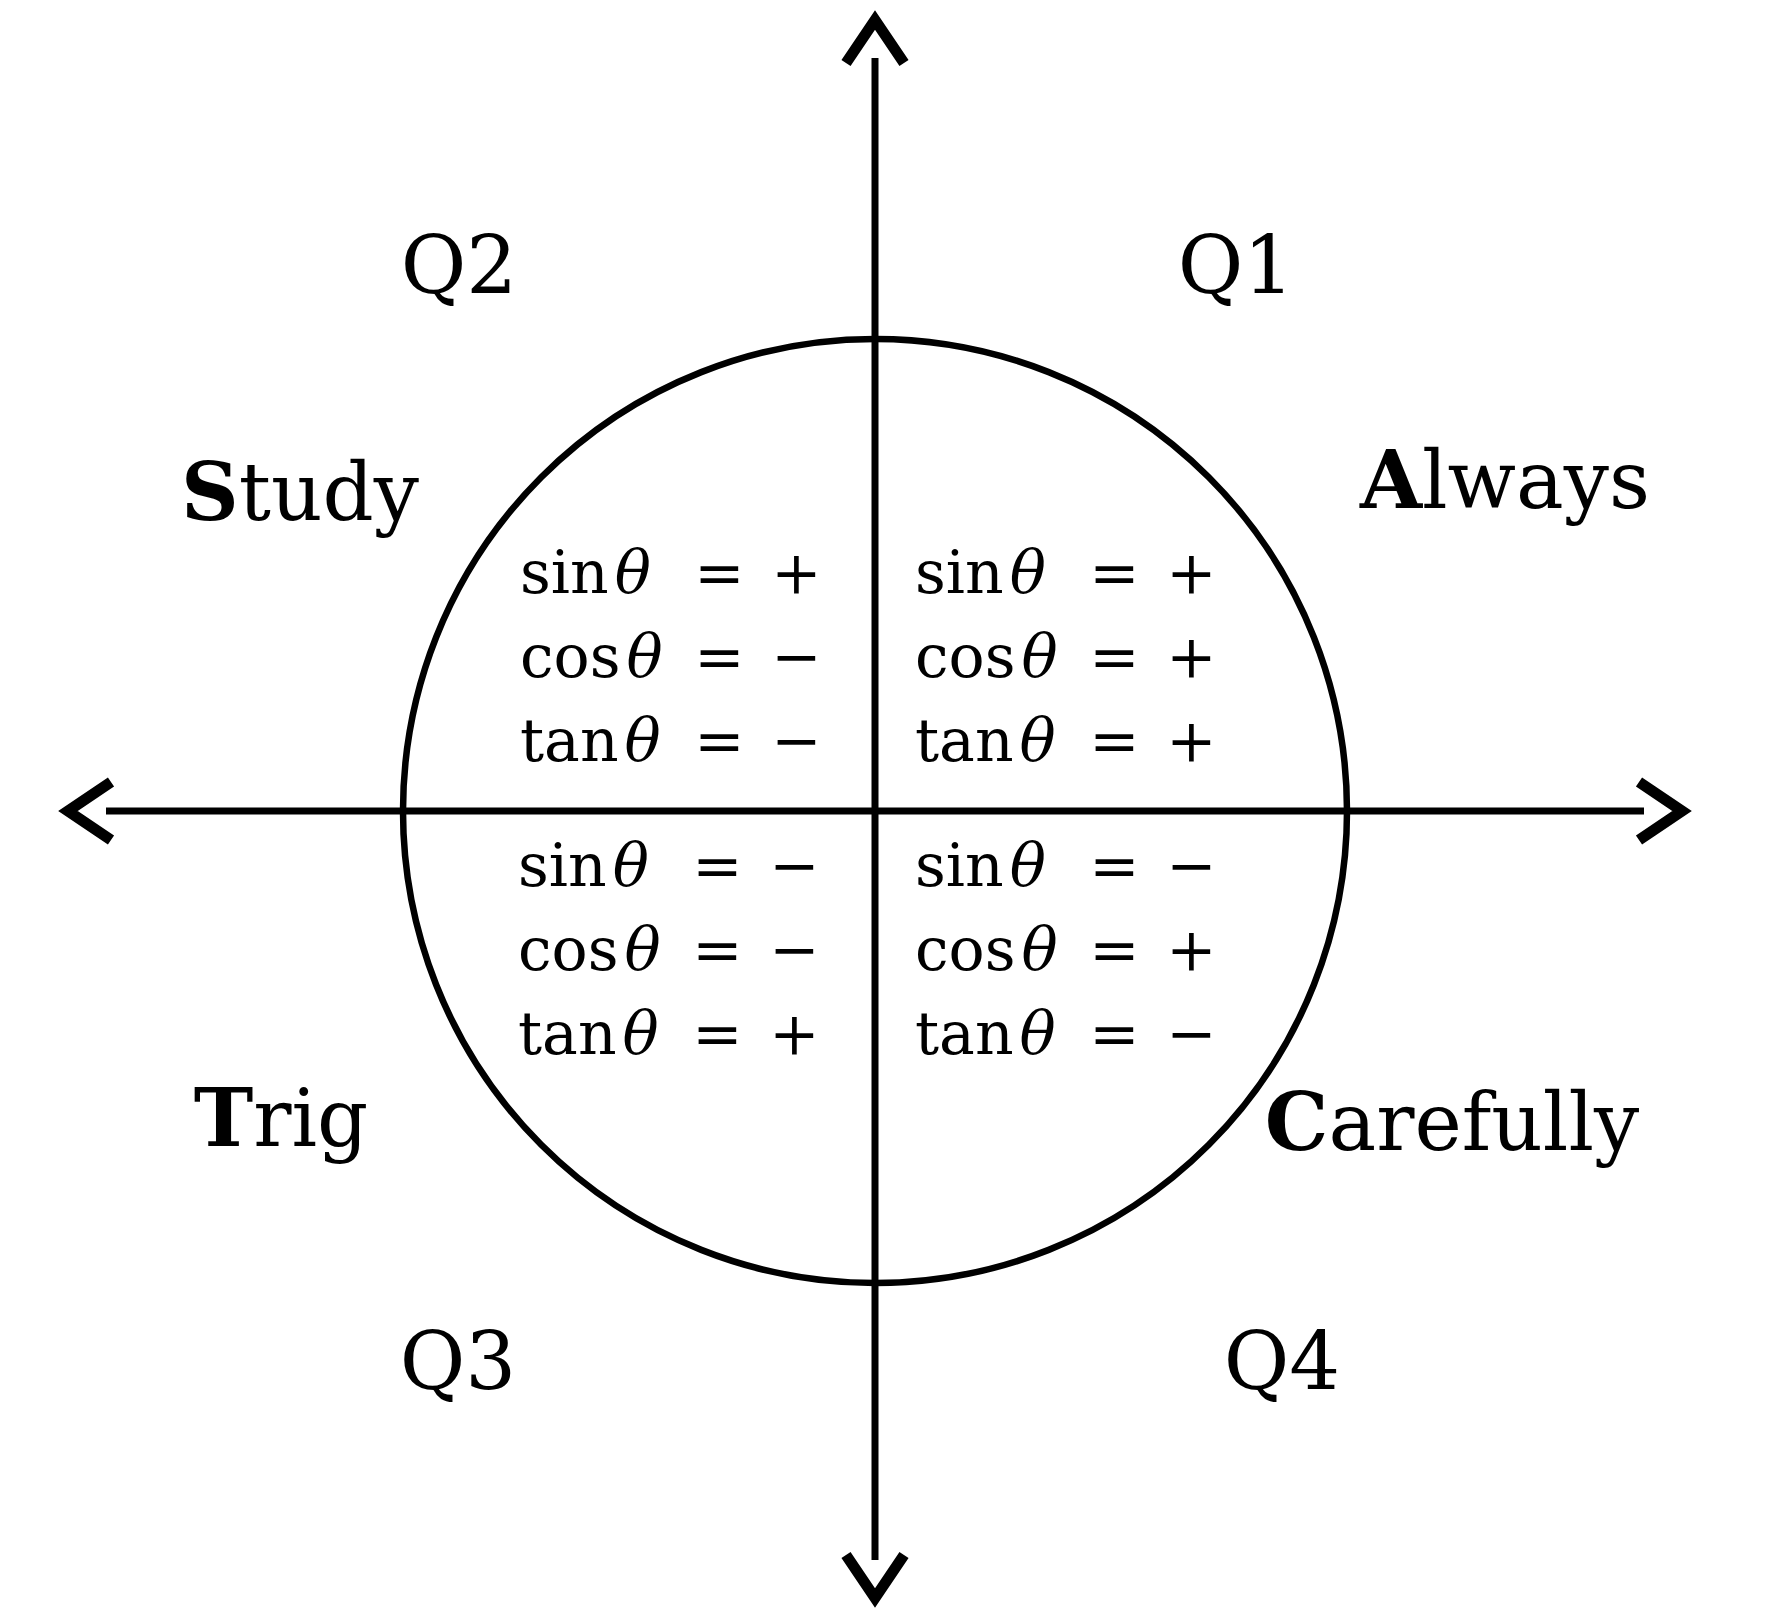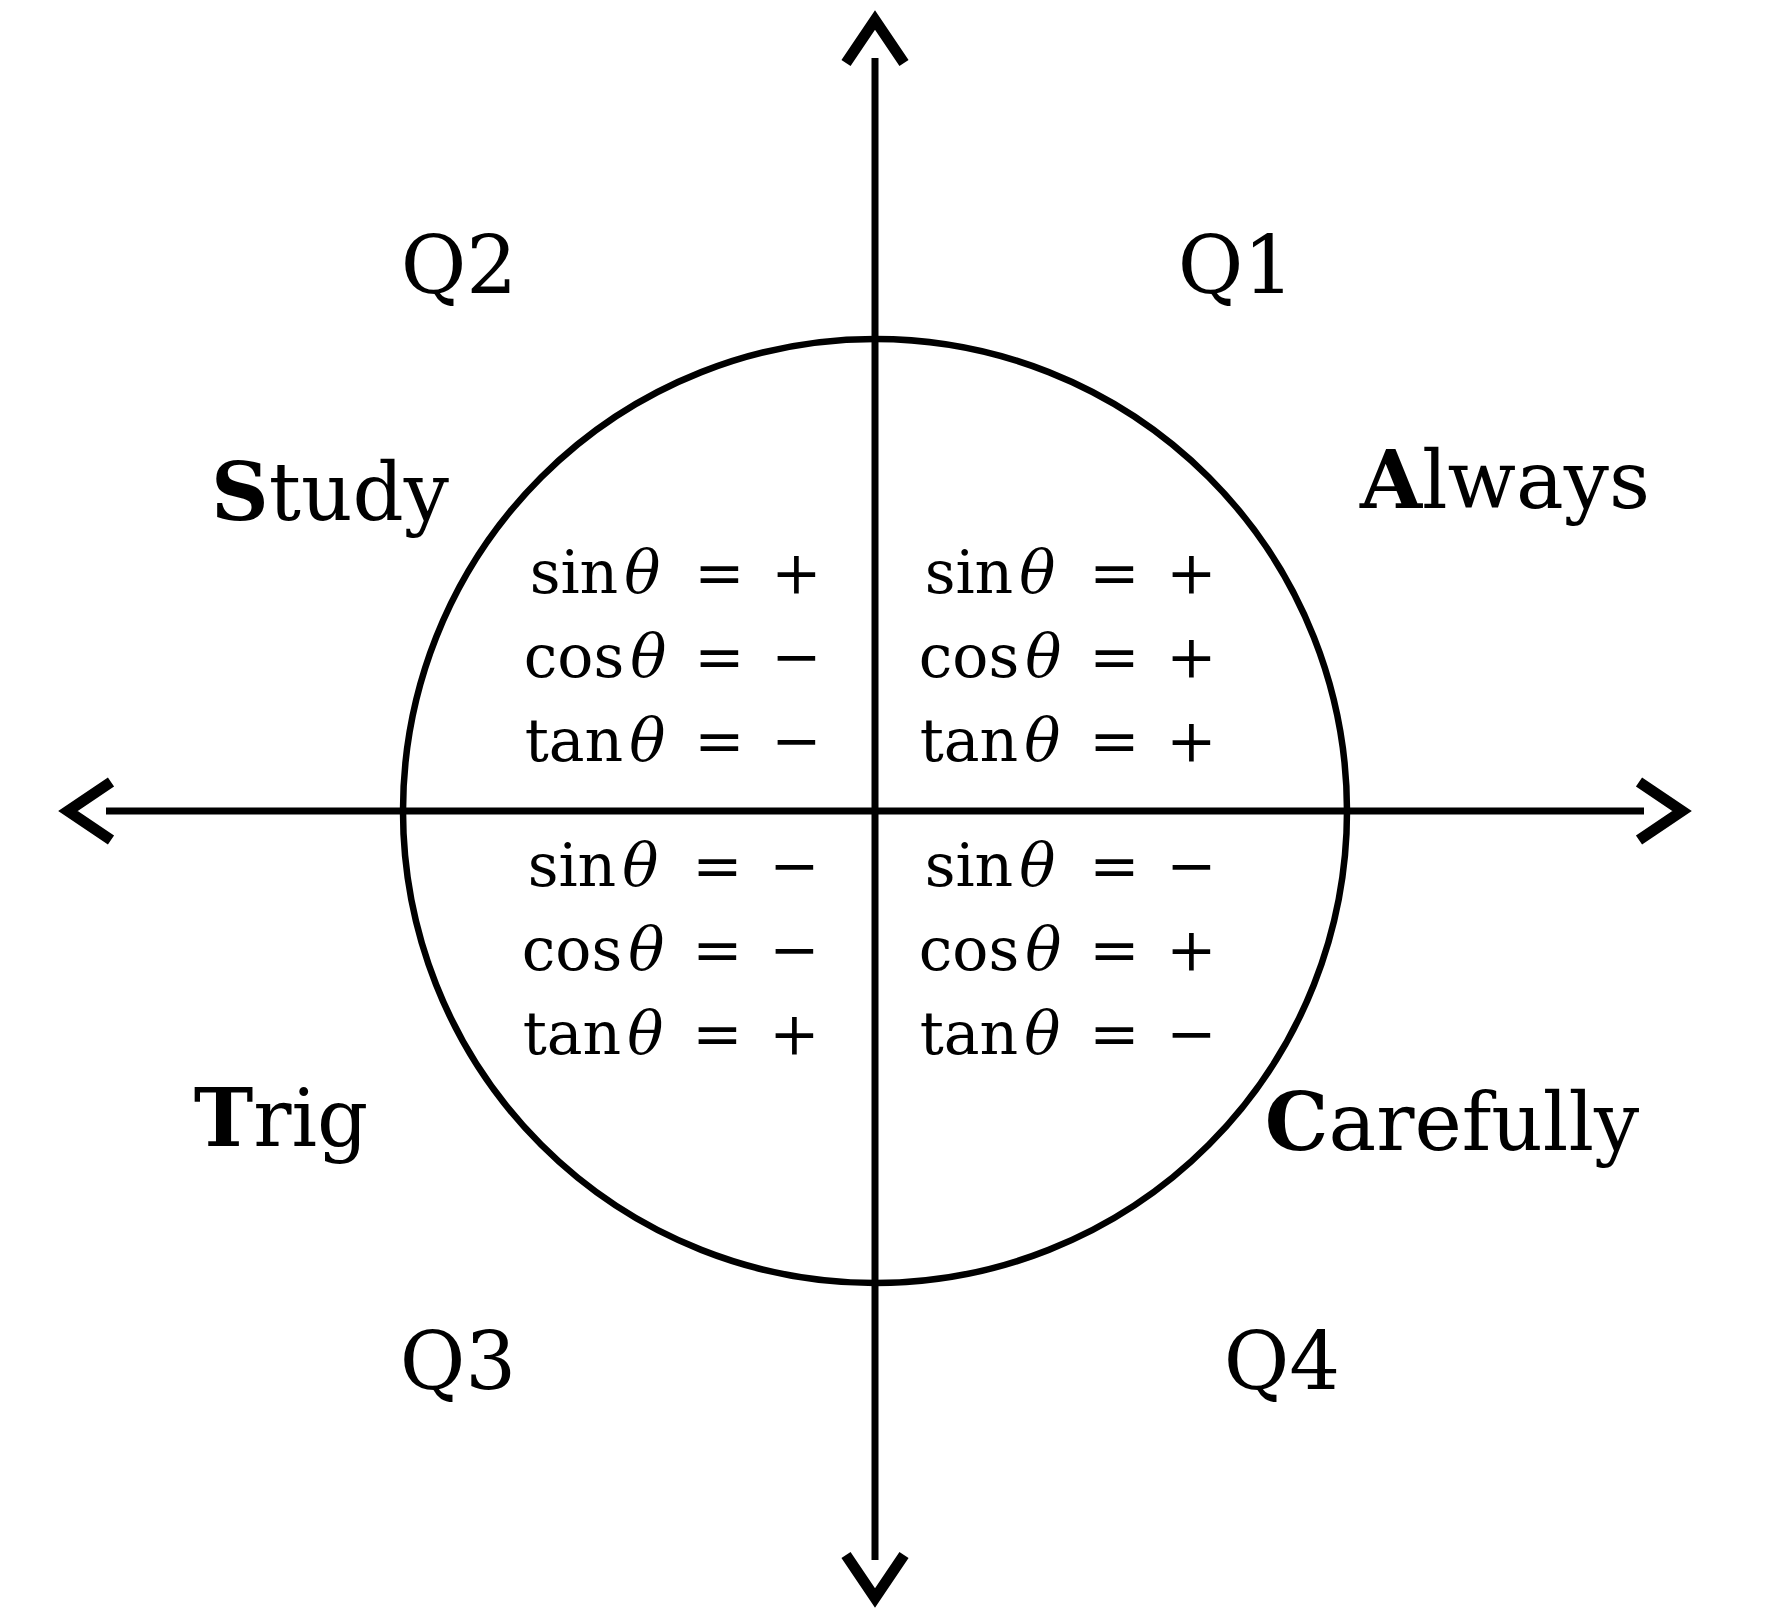--- a/index.html
+++ b/index.html
@@ -19,21 +19,21 @@
   .eq-block{position:absolute;display:flex;flex-direction:column;}
   .eq-row{
     height:84px;
     display:grid;
     grid-template-columns:150px 55px 55px;
     column-gap:22px;
     align-items:center;
     font-size:60px;
     line-height:1;
   }
-  .eq-row .fn{text-align:center;}
+  .eq-row .fn{text-align:left;}
   .eq-row .fn .arg{font-style:italic;margin-left:0.10em;}
   .eq-row .eq{text-align:center;}
   .eq-row .sg{text-align:center;}
 </style>
 </head>
 <body>
 
 <div class="stage">
 
   <svg width="1790" height="1610" viewBox="0 0 1790 1610">
@@ -47,21 +47,21 @@
   </svg>
 
   <div class="abs qlabel" style="left:1236px;top:266px;">Q1</div>
   <div class="abs qlabel" style="left:459px;top:266px;">Q2</div>
   <div class="abs qlabel" style="left:458px;top:1362px;">Q3</div>
   <div class="abs qlabel" style="left:1282px;top:1362px;">Q4</div>
 
   <div class="abs word" style="left:1505px;top:480px;">
     <span class="lead">A</span><span>lways</span>
   </div>
-  <div class="abs word" style="left:300px;top:492px;margin-left:30px;">
+  <div class="abs word" style="left:300px;top:492px;">
     <span class="lead">S</span><span>tudy</span>
   </div>
   <div class="abs word" style="left:281px;top:1118px;">
     <span class="lead">T</span><span>rig</span>
   </div>
   <div class="abs word" style="left:1452px;top:1122px;">
     <span class="lead">C</span><span>arefully</span>
   </div>
 
   <div class="eq-block" style="left:915px;top:530px;">

